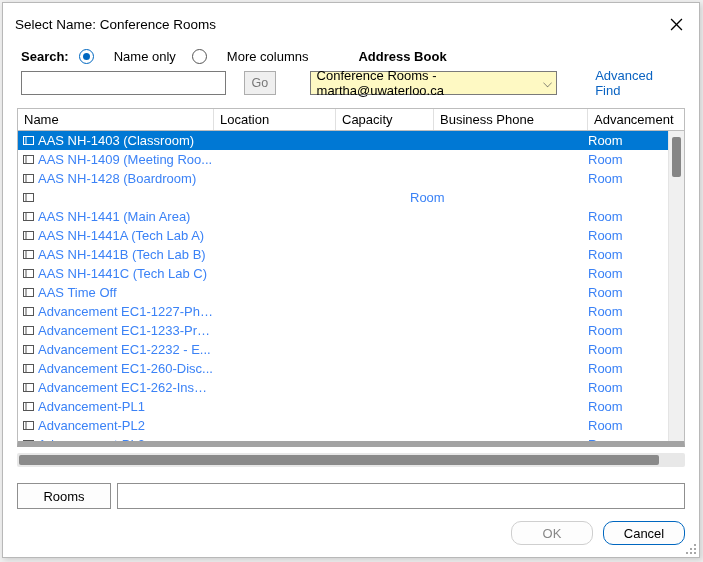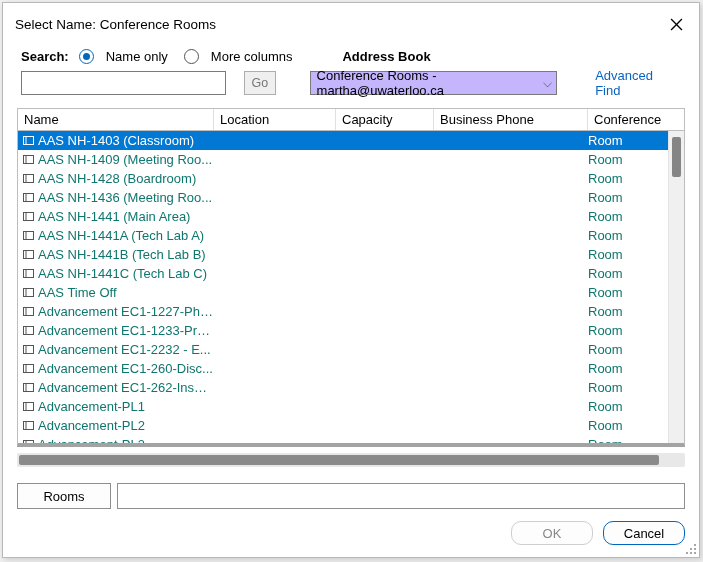--- a/index.html
+++ b/index.html
@@ -47,21 +47,21 @@
   .row1 {
     display: flex;
     align-items: center;
     gap: 6px;
     margin-bottom: 4px;
   }
   .bold-label { font-weight: 700; font-size: 13px; }
   .radio {
     display: inline-flex;
     align-items: center;
-    gap: 12px;
+    gap: 20px;
     margin-left: 4px;
     cursor: pointer;
   }
   .radio-outer {
     width: 15px; height: 15px;
     border: 1.5px solid #555;
     border-radius: 50%;
     display: inline-flex;
     align-items: center;
     justify-content: center;
@@ -95,21 +95,21 @@
     background: #efefef;
     color: #777;
     font-family: inherit;
     font-size: 12.5px;
     cursor: pointer;
   }
   .ab-select {
     width: 268px;
     height: 24px;
     border: 1px solid #7a7a7a;
-    background: #c4b5fd;
+    background: #fef9c3;
     display: flex;
     align-items: center;
     justify-content: space-between;
     padding: 0 4px 0 6px;
     margin-left: 16px;
     cursor: pointer;
   }
   .ab-select .chev { font-size: 12px; color: #555; }
   .adv-find {
     color: #0a63c2;
@@ -139,34 +139,34 @@
   .col-name { width: 196px; }
   .col-location { width: 122px; }
   .col-phone { width: 154px; }
   .col-capacity { width: 98px; }
   .col-desc { flex: 1; border-right: none; }
   .grid-body-container {
     flex: 1;
     display: flex;
     border-left: 1px solid #bdbdbd;
     border-right: 1px solid #bdbdbd;
-    border-bottom: 4px solid #a3a3a3;
+    border-bottom: 6px solid #a3a3a3;
     position: relative;
     min-height: 0;
   }
   .grid-rows {
     flex: 1;
     overflow: hidden;
   }
   .grid-row {
     display: flex;
     align-items: center;
     height: 19px;
     font-size: 13px;
-    color: #0f766e;
+    color: #3b82f6;
   }
   .grid-row.selected {
     background: #0078d4;
     color: #fff;
   }
   .row-icon {
     width: 16px;
     display: inline-flex;
     justify-content: center;
     align-items: center;
@@ -307,21 +307,21 @@
       <span class="adv-find">Advanced Find</span>
     </div>
   </div>
 
   <div class="grid-wrap">
     <div class="grid-header">
       <div class="gh-cell col-name">Name</div>
       <div class="gh-cell col-location">Location</div>
       <div class="gh-cell col-capacity">Capacity</div>
       <div class="gh-cell col-phone">Business Phone</div>
-      <div class="gh-cell col-desc">Conference</div>
+      <div class="gh-cell col-desc">Advancement</div>
     </div>
     <div class="grid-body-container">
       <div class="grid-rows" id="grid-rows">
           <div class="grid-row selected">
             <span class="row-icon">
               <svg viewBox="0 0 11 11">
                 <rect x="0.5" y="1.5" width="10" height="8" fill="none" stroke="#fff" stroke-width="1"></rect>
                 <line x1="3" y1="1" x2="3" y2="10" stroke="#fff" stroke-width="1"></line>
               </svg>
             </span>
@@ -357,21 +357,20 @@
             <span class="row-capacity"></span>
             <span class="row-desc">Room</span>
           </div>
           <div class="grid-row">
             <span class="row-icon">
               <svg viewBox="0 0 11 11">
                 <rect x="0.5" y="1.5" width="10" height="8" fill="none" stroke="#555" stroke-width="1"></rect>
                 <line x1="3" y1="1" x2="3" y2="10" stroke="#555" stroke-width="1"></line>
               </svg>
             </span>
-            <span class="row-name">AAS NH-1436 (Meeting Roo...</span>
             <span class="row-location"></span>
             <span class="row-phone"></span>
             <span class="row-capacity"></span>
             <span class="row-desc">Room</span>
           </div>
           <div class="grid-row">
             <span class="row-icon">
               <svg viewBox="0 0 11 11">
                 <rect x="0.5" y="1.5" width="10" height="8" fill="none" stroke="#555" stroke-width="1"></rect>
                 <line x1="3" y1="1" x2="3" y2="10" stroke="#555" stroke-width="1"></line>

